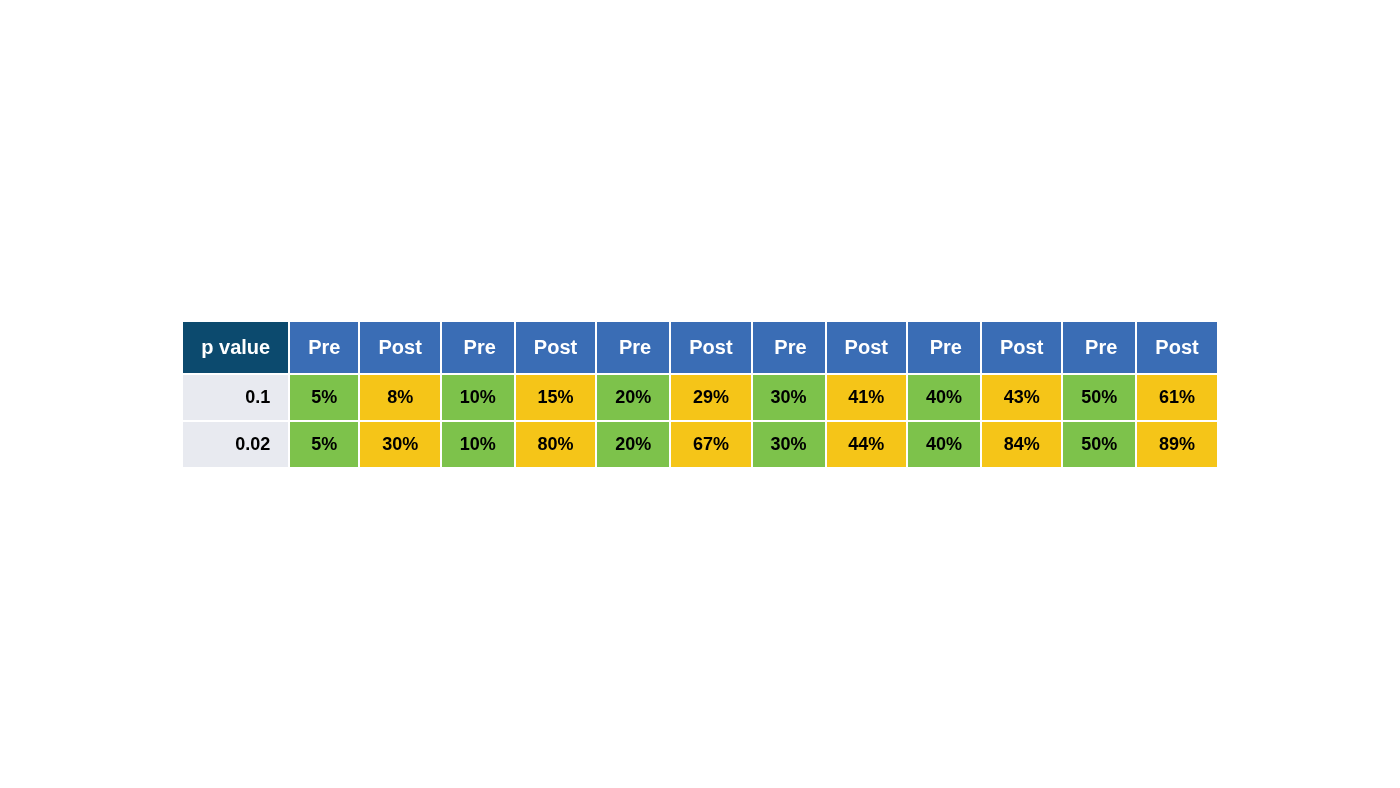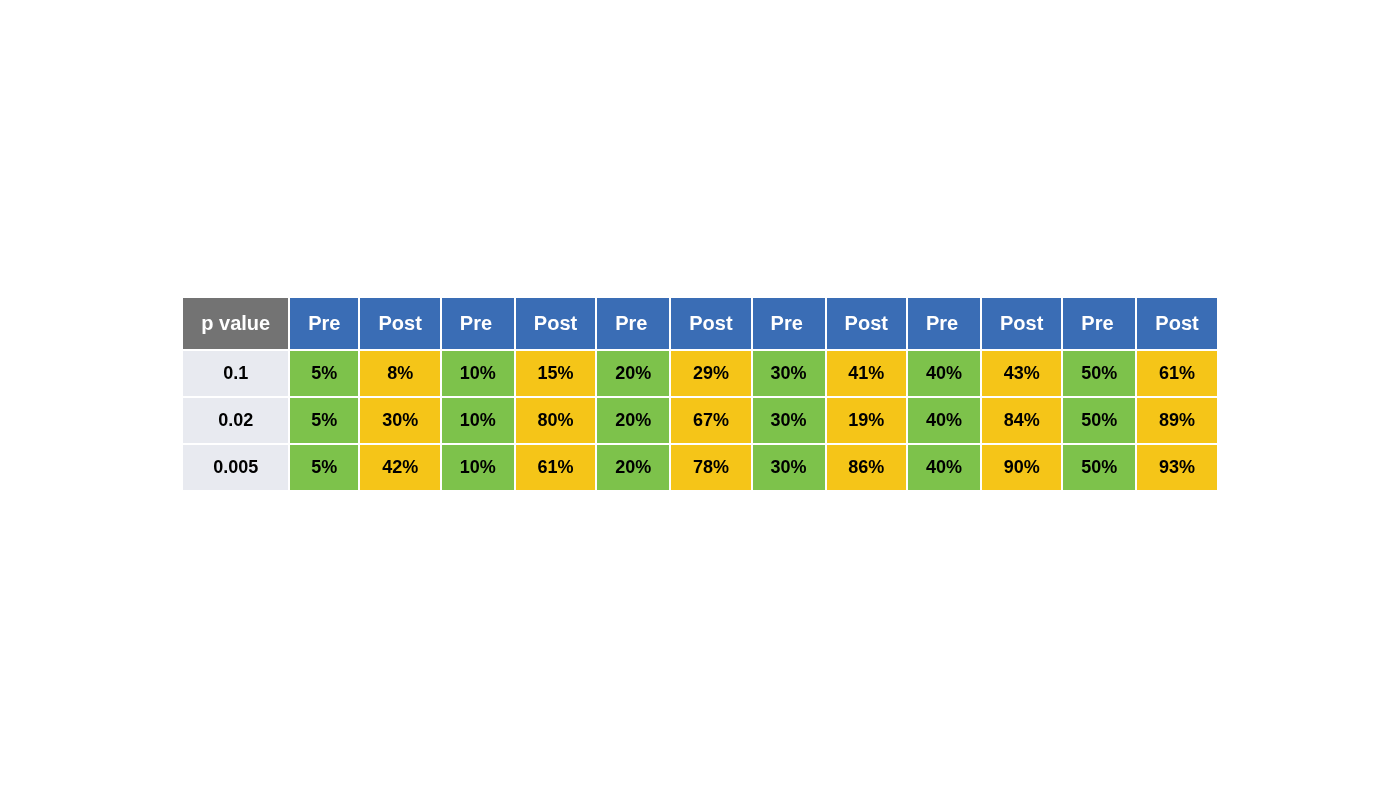--- a/index.html
+++ b/index.html
@@ -17,42 +17,42 @@
     }
     table {
       border-collapse: collapse;
       font-size: 18px;
       font-weight: bold;
     }
     th {
       background-color: #3a6db5;
       color: #ffffff;
       padding: 14px 18px;
-      text-align: left;
+      text-align: right;
       border: 2px solid #ffffff;
       font-size: 20px;
       font-weight: bold;
     }
     th.p-value-header {
-      background-color: #737373;
+      background-color: #0c4a6e;
       color: #ffffff;
       text-align: center;
       padding-left: 18px;
     }
     td {
       padding: 12px 18px;
       text-align: center;
       border: 2px solid #ffffff;
       font-size: 18px;
       font-weight: bold;
     }
     td.p-value-cell {
       background-color: #e8eaf0;
       color: #000000;
-      text-align: center;
+      text-align: right;
       padding-left: 18px;
     }
     td.green {
       background-color: #7dc24b;
       color: #000000;
     }
     td.yellow {
       background-color: #f5c518;
       color: #000000;
     }
@@ -97,36 +97,21 @@
         </tr>
         <tr>
           <td class="p-value-cell">0.02</td>
           <td class="green">5%</td>
           <td class="yellow">30%</td>
           <td class="green">10%</td>
           <td class="yellow">80%</td>
           <td class="green">20%</td>
           <td class="yellow">67%</td>
           <td class="green">30%</td>
-          <td class="yellow">19%</td>
+          <td class="yellow">44%</td>
           <td class="green">40%</td>
           <td class="yellow">84%</td>
           <td class="green">50%</td>
           <td class="yellow">89%</td>
-        </tr>
-        <tr>
-          <td class="p-value-cell">0.005</td>
-          <td class="green">5%</td>
-          <td class="yellow">42%</td>
-          <td class="green">10%</td>
-          <td class="yellow">61%</td>
-          <td class="green">20%</td>
-          <td class="yellow">78%</td>
-          <td class="green">30%</td>
-          <td class="yellow">86%</td>
-          <td class="green">40%</td>
-          <td class="yellow">90%</td>
-          <td class="green">50%</td>
-          <td class="yellow">93%</td>
         </tr>
       </tbody>
   </table>
 </div>
 
 </body></html>

